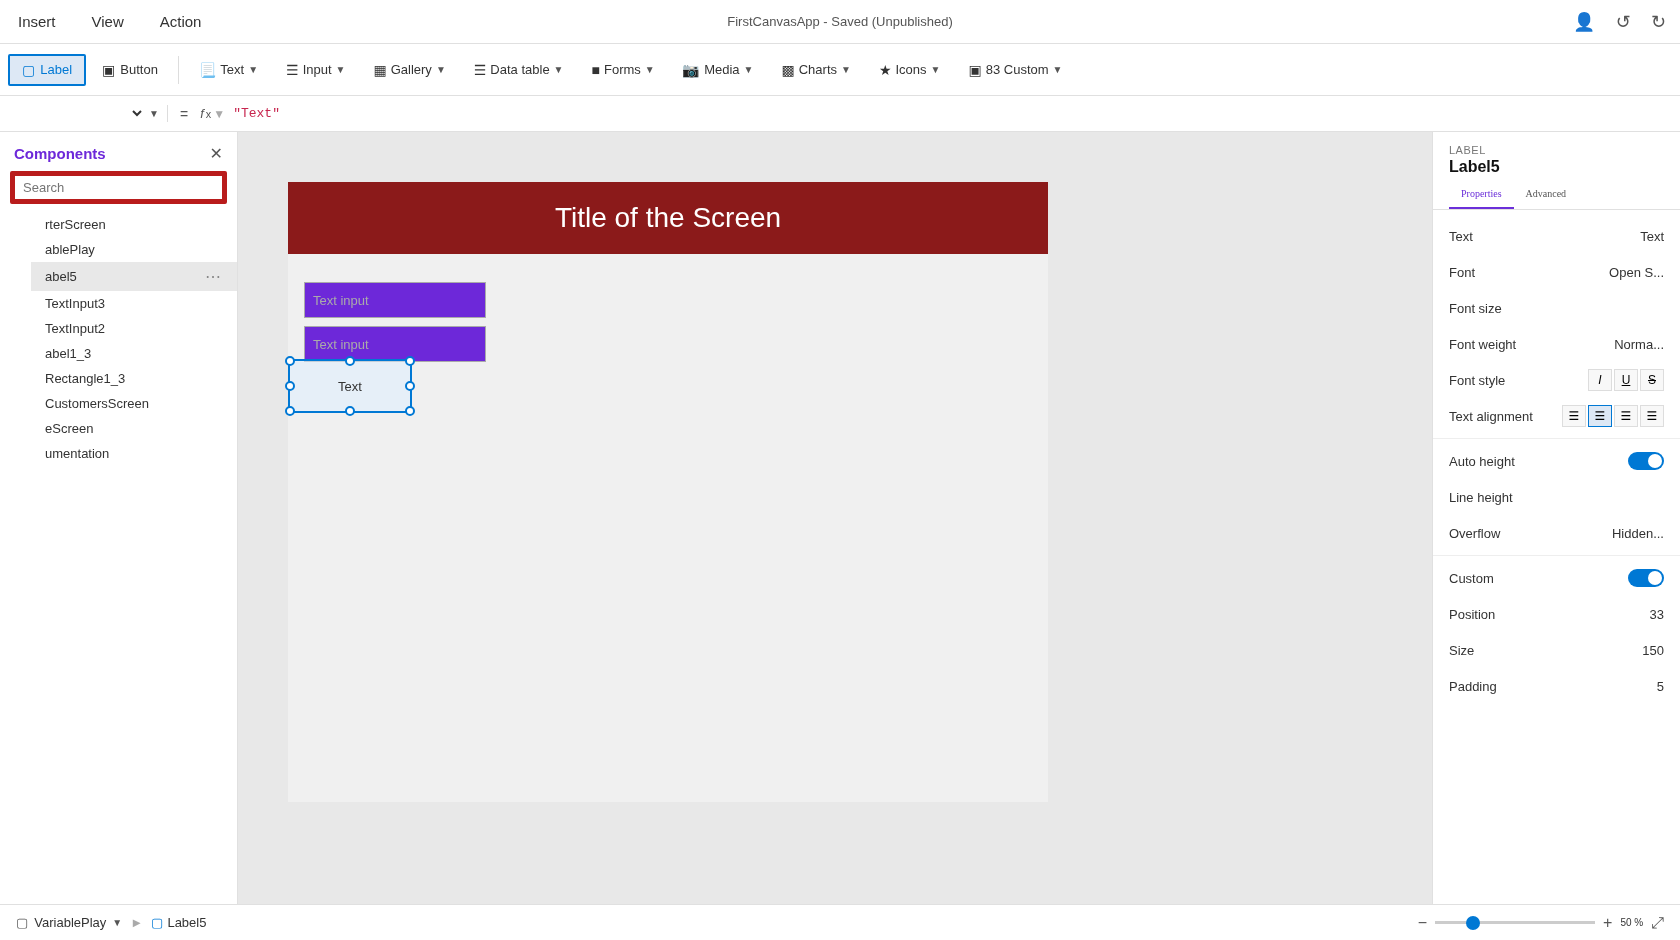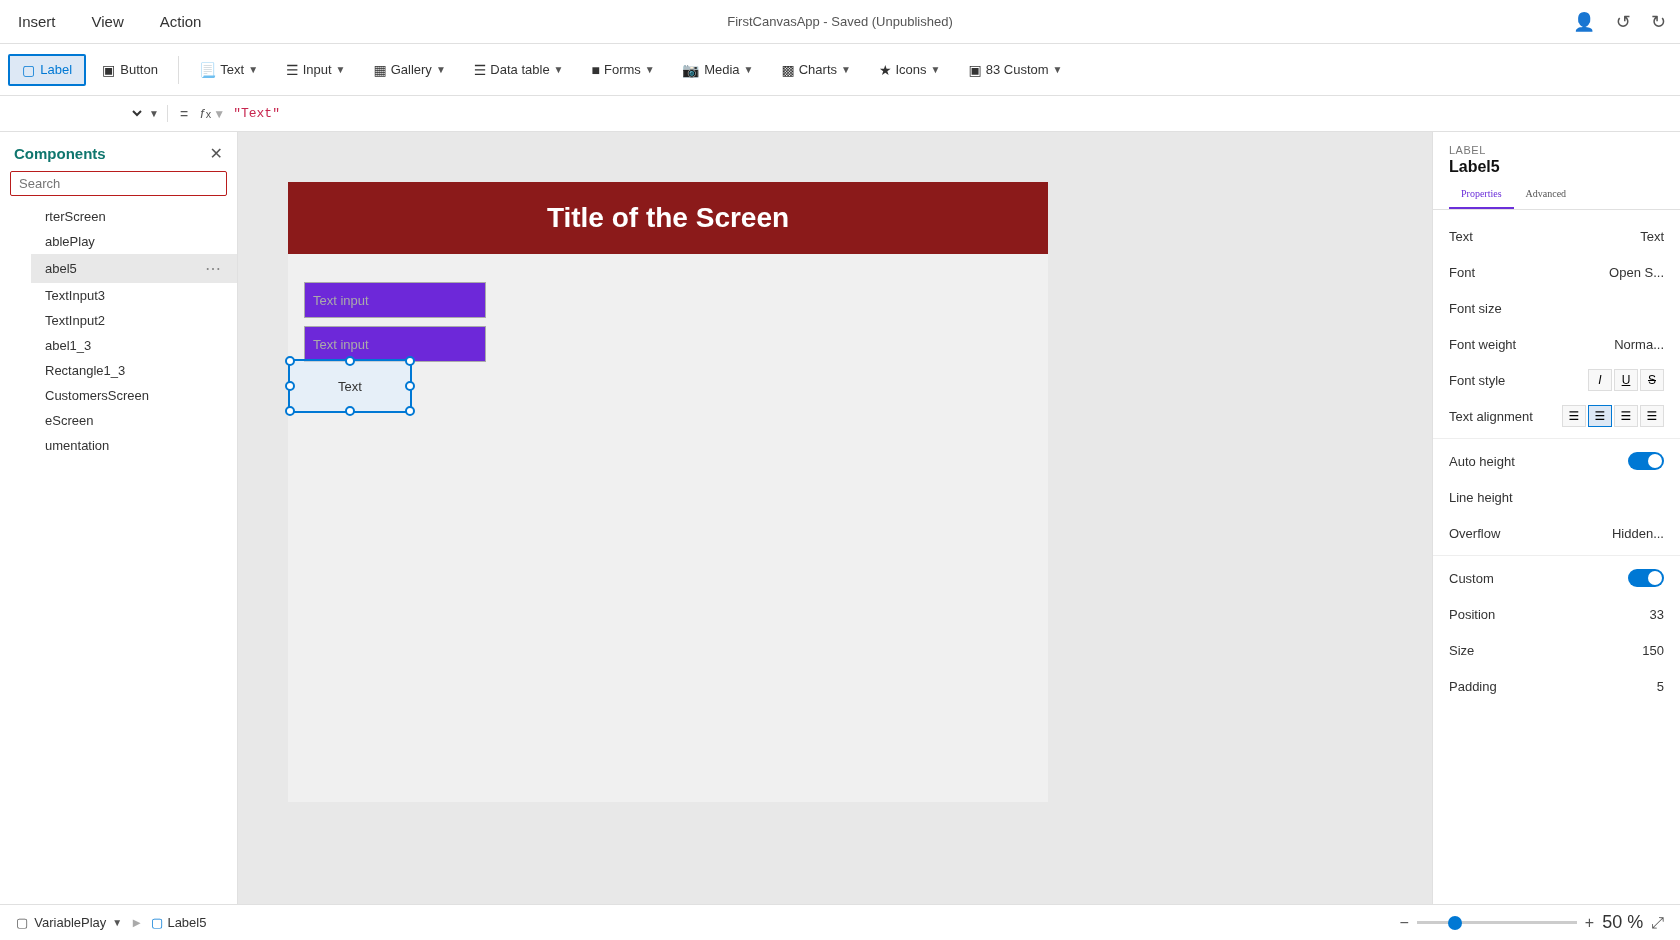--- a/index.html
+++ b/index.html
@@ -138,25 +138,25 @@
       display: flex;
       flex-direction: column;
       overflow: hidden;
     }
     .sidebar-header {
       display: flex;
       align-items: center;
       justify-content: space-between;
       padding: 12px 14px 8px;
     }
-    .sidebar-title { font-size: 15px; font-weight: 600; color: #0f766e; }
+    .sidebar-title { font-size: 15px; font-weight: 600; color: #6d28d9; }
     .close-btn { cursor: pointer; font-size: 16px; color: #555; }
     .search-box {
       margin: 0 10px 8px;
-      border: 1px solid #b91c1c;
+      border: 5px solid #b91c1c;
       border-radius: 2px;
       padding: 4px 8px;
       font-size: 13px;
       background: #fff;
     }
     .tree-list { flex: 1; overflow-y: auto; margin-left: 31px; }
     .tree-item {
       display: flex;
       align-items: center;
       padding: 5px 14px;
@@ -186,21 +186,21 @@
     .canvas-title-bar {
       width: 100%;
       height: 72px;
       background: #8b1a1a;
       display: flex;
       align-items: center;
       justify-content: center;
     }
     .canvas-title-text {
       font-size: 28px;
-      font-weight: bold;
+      font-weight: normal;
       color: #fff;
     }
     .text-input-box {
       position: absolute;
       border: 1px solid #aaa;
       background: #6d28d9;
       display: flex;
       align-items: center;
       padding: 6px 8px;
       font-size: 13px;
@@ -380,21 +380,21 @@
       outline: none;
     }
     .zoom-slider::-webkit-slider-thumb {
       -webkit-appearance: none;
       width: 14px;
       height: 14px;
       background: #0078d4;
       border-radius: 50%;
       cursor: pointer;
     }
-    .zoom-pct { font-size: 18px; color: #333; }
+    .zoom-pct { font-size: 10px; color: #333; }
     .expand-btn { font-size: 16px; cursor: pointer; color: #555; }
   </style>
 </head>
 <body>
 
 <div class="menu-bar">
   <span class="menu-item">Insert</span>
   <span class="menu-item">View</span>
   <span class="menu-item">Action</span>
   <span class="app-title">FirstCanvasApp - Saved (Unpublished)</span>

